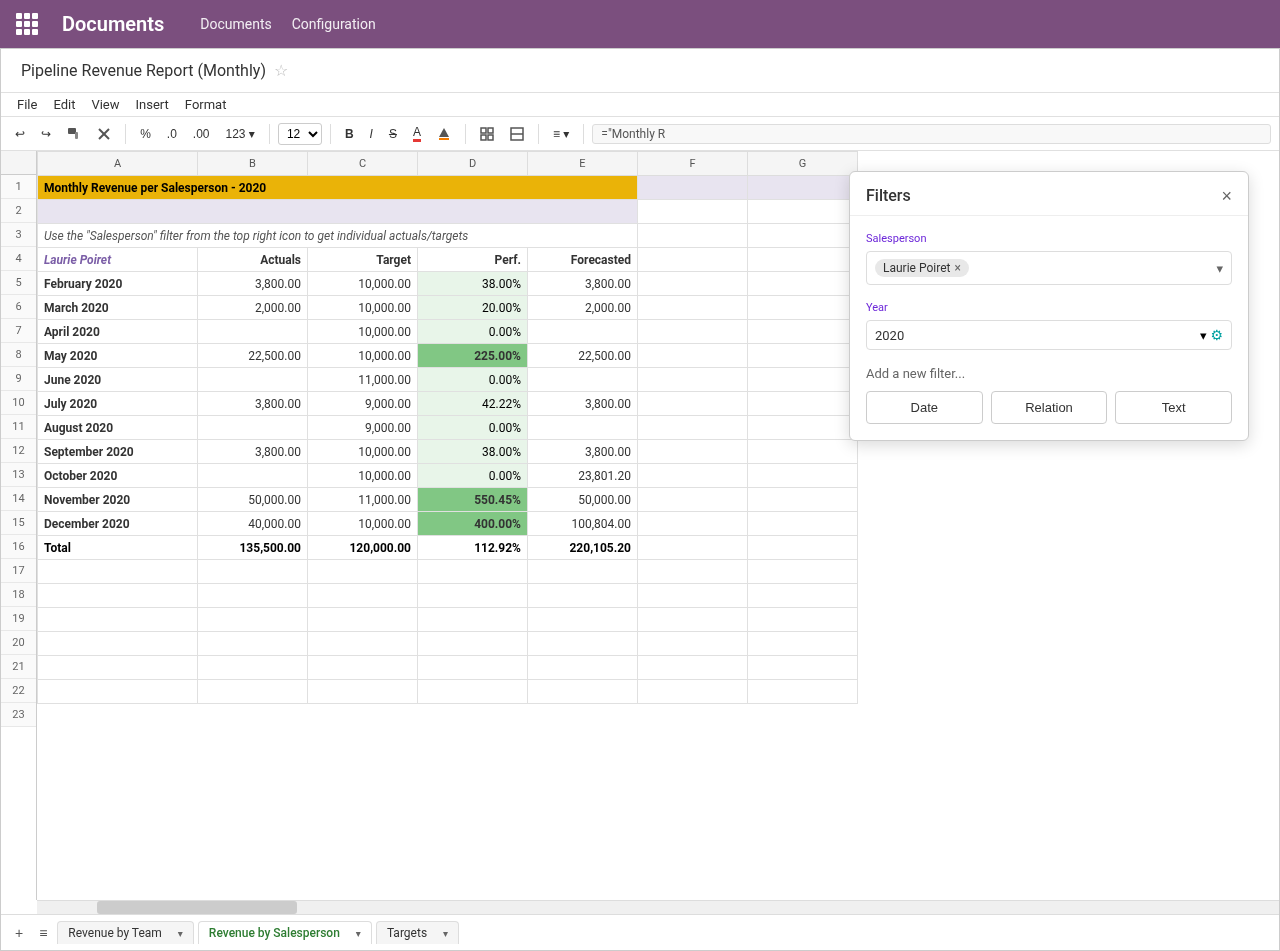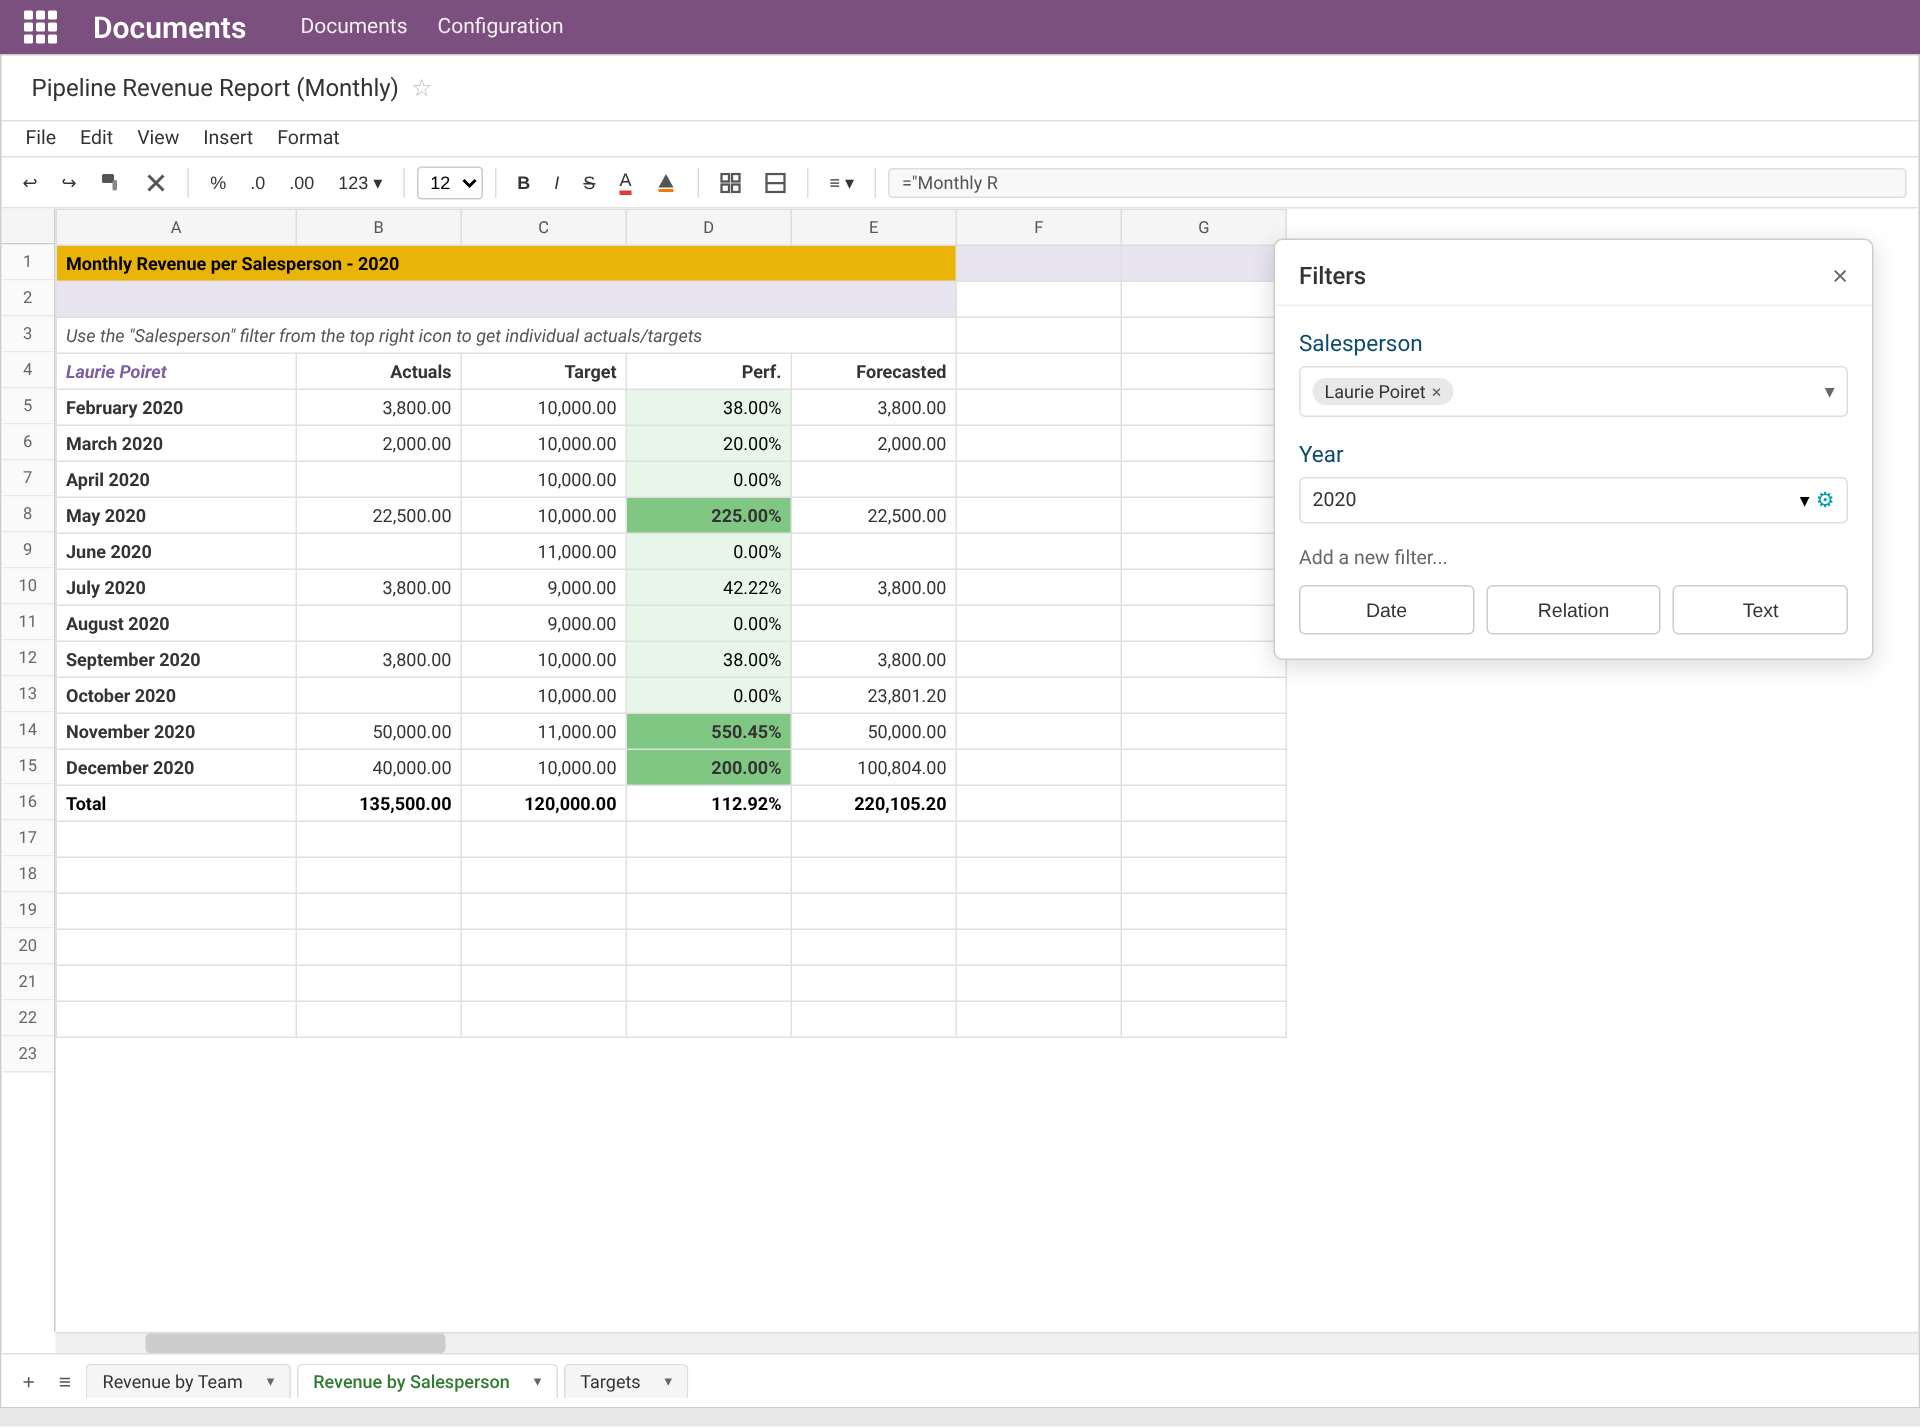--- a/index.html
+++ b/index.html
@@ -5,21 +5,21 @@
     * { box-sizing: border-box; margin: 0; padding: 0; }
     body { font-family: -apple-system, BlinkMacSystemFont, 'Segoe UI', Roboto, sans-serif; background: #e8e8e8; font-size: 13px; }
 
     
     .top-nav {
       background: #7b4f7e;
       color: white;
       display: flex;
       align-items: center;
       padding: 0 16px;
-      height: 36px;
+      height: 48px;
       gap: 24px;
     }
     .top-nav .apps-icon { display: grid; grid-template-columns: repeat(3,6px); gap: 2px; cursor: pointer; }
     .top-nav .apps-icon span { width: 6px; height: 6px; background: white; border-radius: 1px; display: block; }
     .top-nav .app-title { font-size: 20px; font-weight: 600; color: white; }
     .top-nav .nav-links { display: flex; gap: 20px; margin-left: 12px; }
     .top-nav .nav-links a { color: white; text-decoration: none; font-size: 14px; opacity: 0.9; cursor: pointer; }
 
     
     .main-container {
@@ -230,21 +230,21 @@
     .filters-close {
       background: none;
       border: none;
       cursor: pointer;
       font-size: 18px;
       color: #666;
       line-height: 1;
     }
     .filters-body { padding: 16px; }
     .filter-section { margin-bottom: 16px; }
-    .filter-label { font-size: 15px; color: #0c4a6e; margin-bottom: 6px; }
+    .filter-label { font-size: 11px; color: #6d28d9; margin-bottom: 6px; }
     .filter-tag-row {
       display: flex;
       align-items: center;
       gap: 6px;
       border: 1px solid #ddd;
       border-radius: 4px;
       padding: 6px 8px;
       min-height: 34px;
     }
     .filter-tag {
@@ -561,21 +561,21 @@
               <td class="cell-number">11,000.00</td>
               <td class="cell-perf-high">550.45%</td>
               <td class="cell-number">50,000.00</td>
               <td></td>
               <td></td>
             </tr>
             <tr>
               <td class="cell-label">December 2020</td>
               <td class="cell-number">40,000.00</td>
               <td class="cell-number">10,000.00</td>
-              <td class="cell-perf-high">200.00%</td>
+              <td class="cell-perf-high">400.00%</td>
               <td class="cell-number">100,804.00</td>
               <td></td>
               <td></td>
             </tr>
             <tr>
               <td class="cell-total-label">Total</td>
               <td class="cell-total">135,500.00</td>
               <td class="cell-total">120,000.00</td>
               <td class="cell-total">112.92%</td>
               <td class="cell-total">220,105.20</td>

